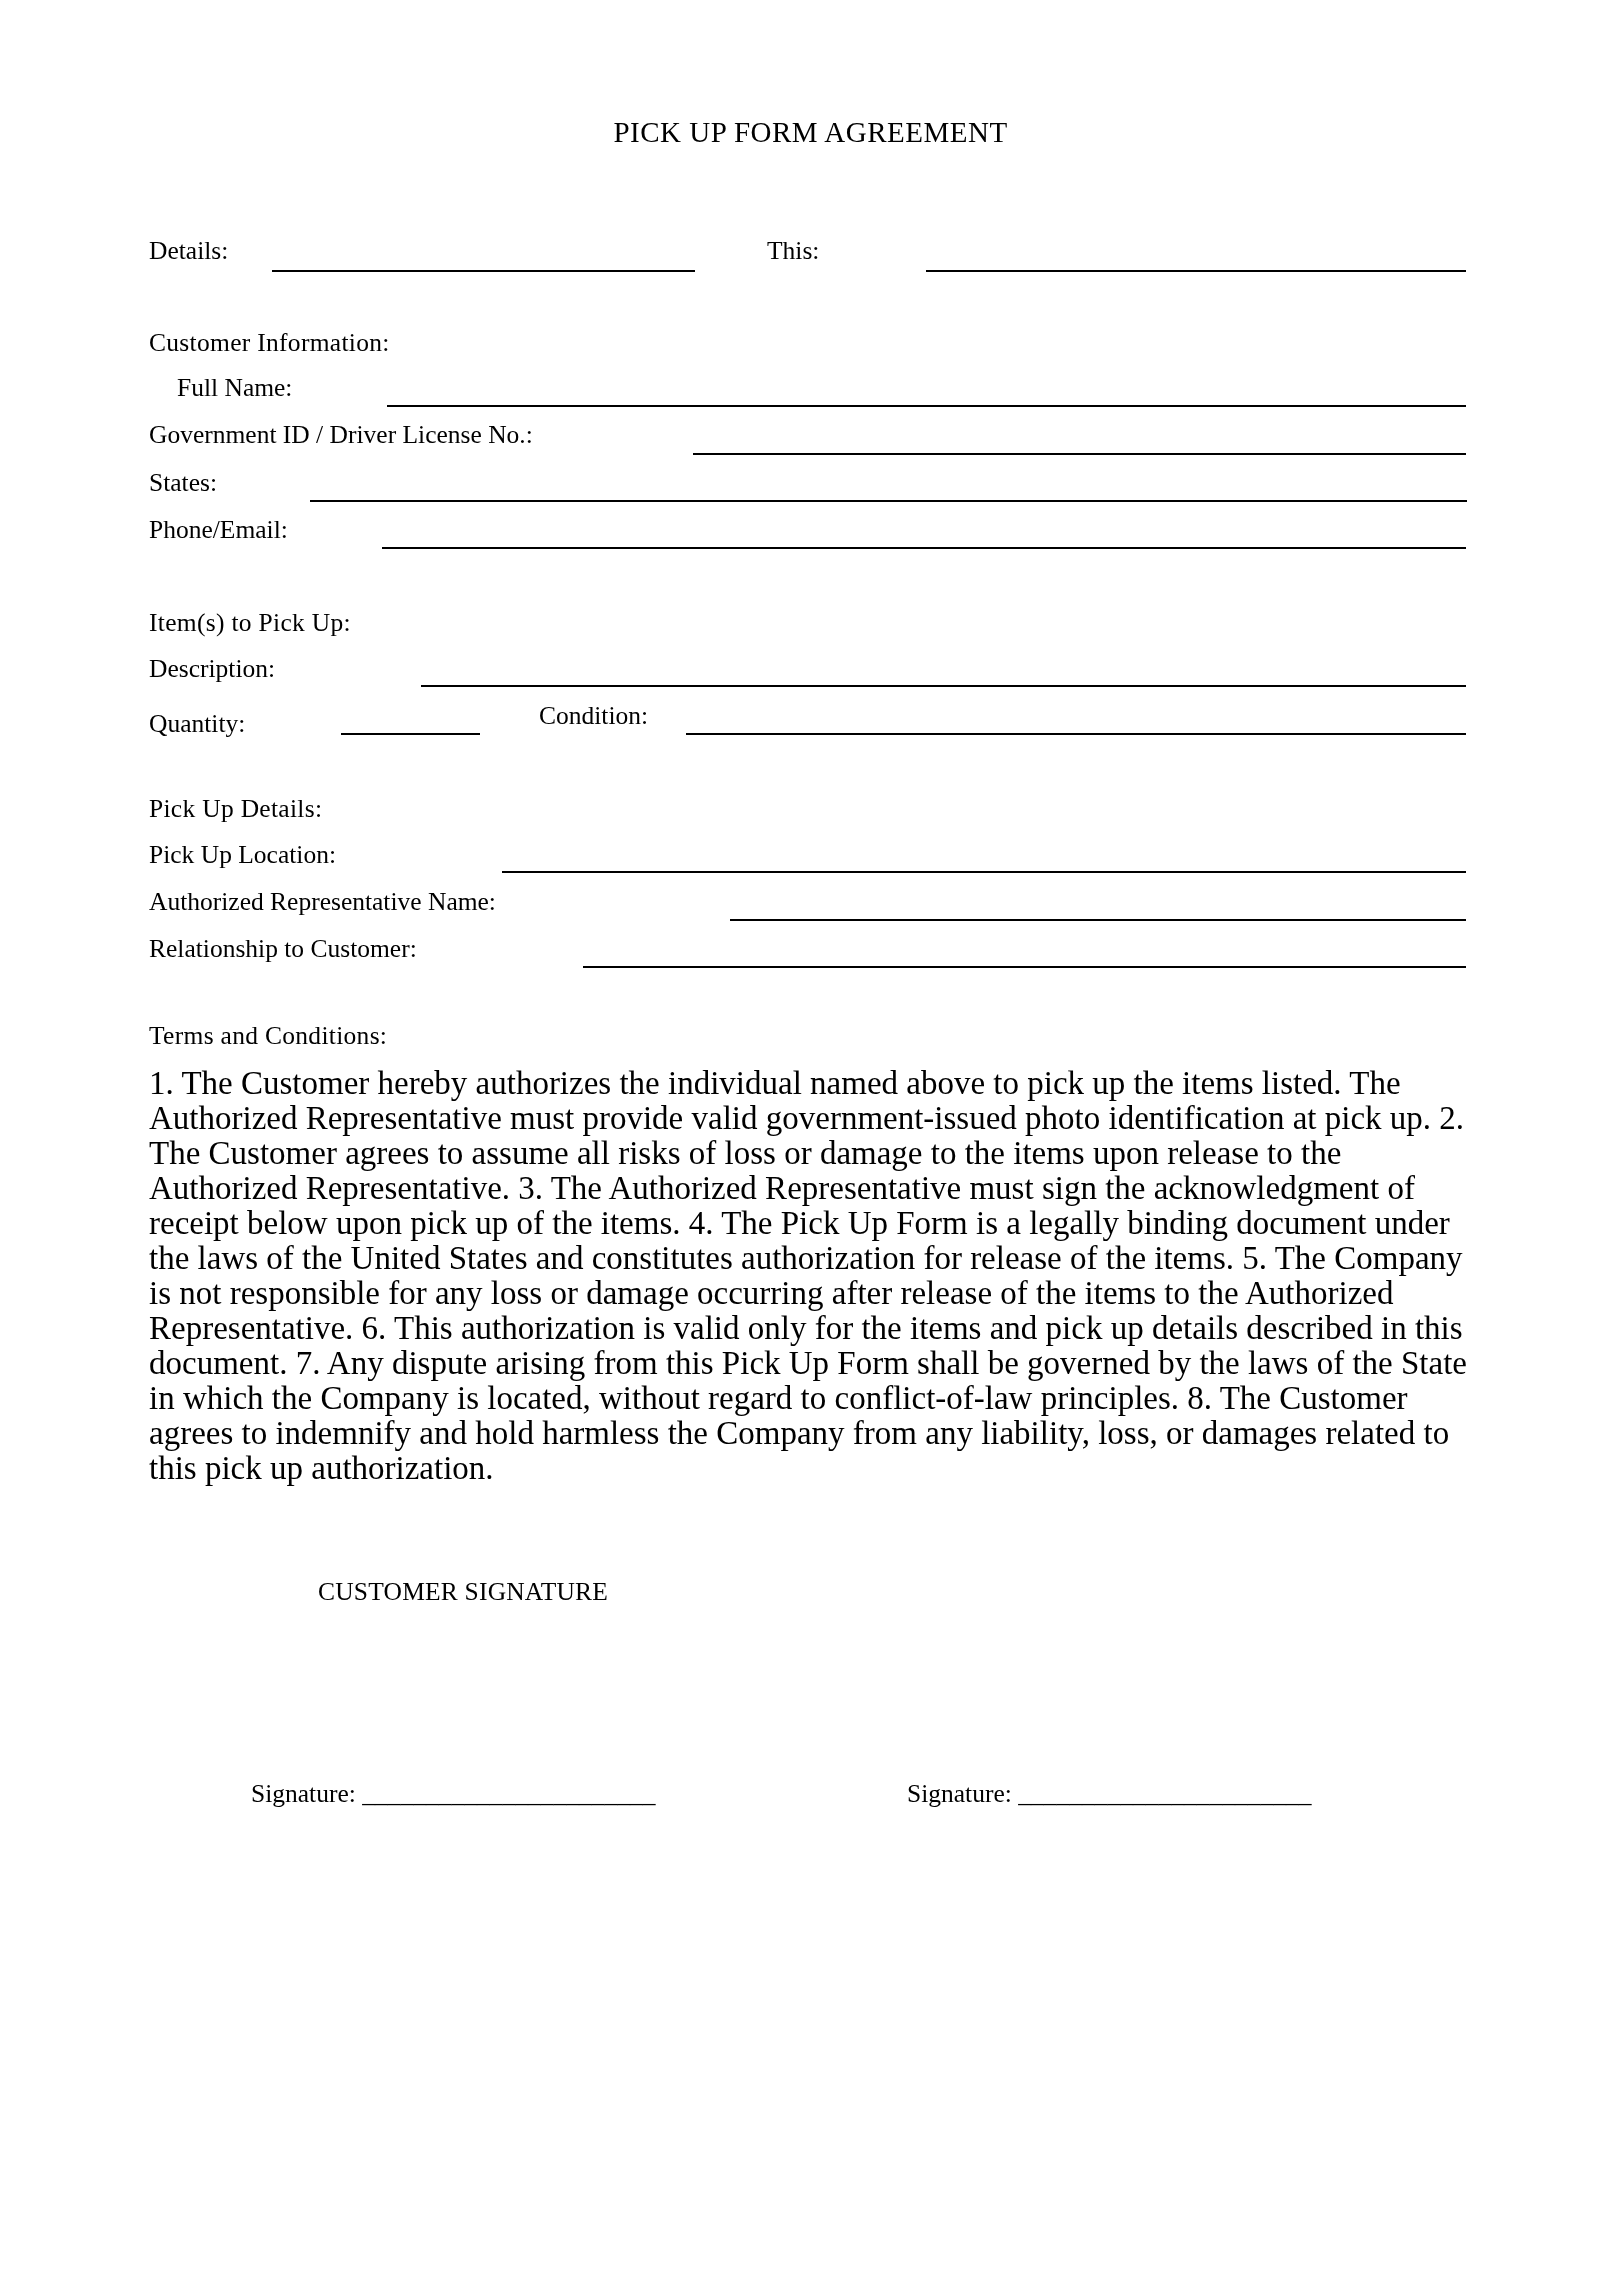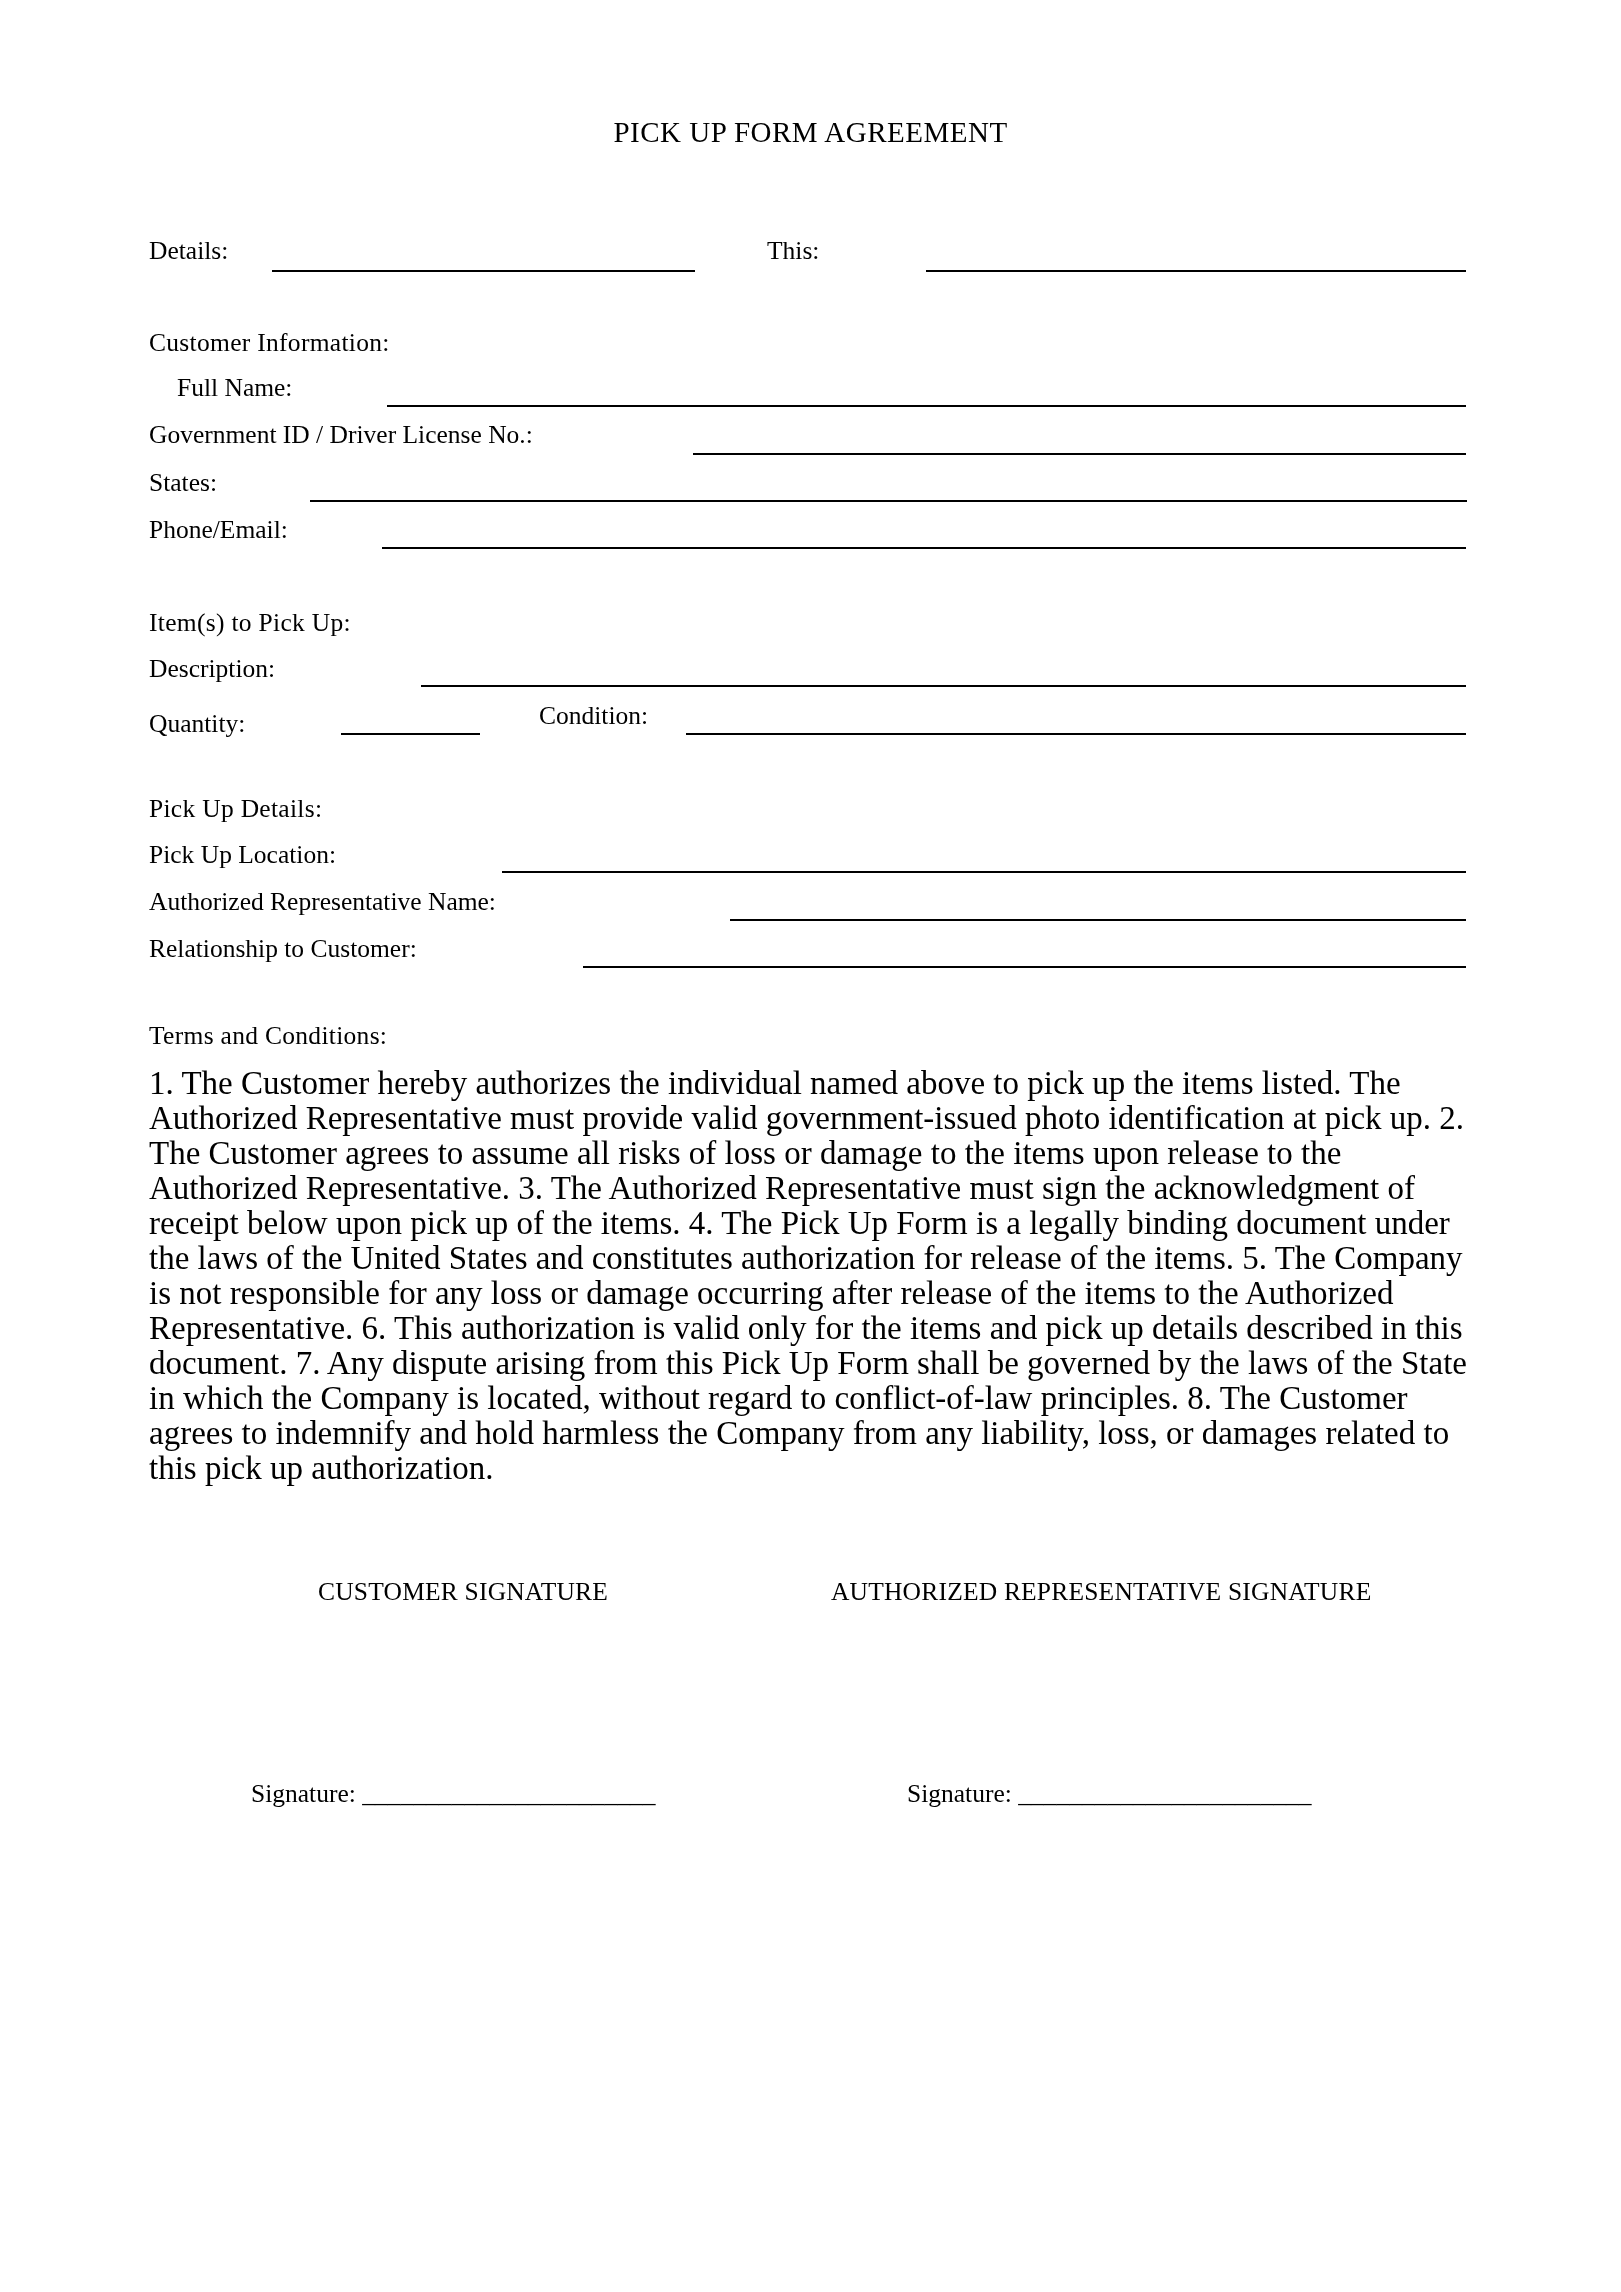--- a/index.html
+++ b/index.html
@@ -125,19 +125,18 @@
   <div class="row" style="top:887px;">Authorized Representative Name:</div>
   <div class="rule" style="left:730px; top:919px; width:736px;"></div>
 
   <div class="row" style="top:934px;">Relationship to Customer:</div>
   <div class="rule" style="left:583px; top:966px; width:883px;"></div>
 
   <div class="section-head" style="top:1021px;">Terms and Conditions:</div>
   <div class="terms-body">1. The Customer hereby authorizes the individual named above to pick up the items listed. The Authorized Representative must provide valid government-issued photo identification at pick up. 2. The Customer agrees to assume all risks of loss or damage to the items upon release to the Authorized Representative. 3. The Authorized Representative must sign the acknowledgment of receipt below upon pick up of the items. 4. The Pick Up Form is a legally binding document under the laws of the United States and constitutes authorization for release of the items. 5. The Company is not responsible for any loss or damage occurring after release of the items to the Authorized Representative. 6. This authorization is valid only for the items and pick up details described in this document. 7. Any dispute arising from this Pick Up Form shall be governed by the laws of the State in which the Company is located, without regard to conflict-of-law principles. 8. The Customer agrees to indemnify and hold harmless the Company from any liability, loss, or damages related to this pick up authorization.</div>
 
   <div class="sig-title" style="left:318px; top:1577px;">CUSTOMER SIGNATURE</div>
-  <div class="sig-title" style="left:831px; top:1577px;">AUTHORIZED REPRESENTATIVE SIGNATURE</div>
 
   <div class="sig-line" style="left:251px; top:1779px;">Signature: _______________________</div>
   <div class="sig-line" style="left:907px; top:1779px;">Signature: _______________________</div>
 
 </div>
 
 
 </body></html>

